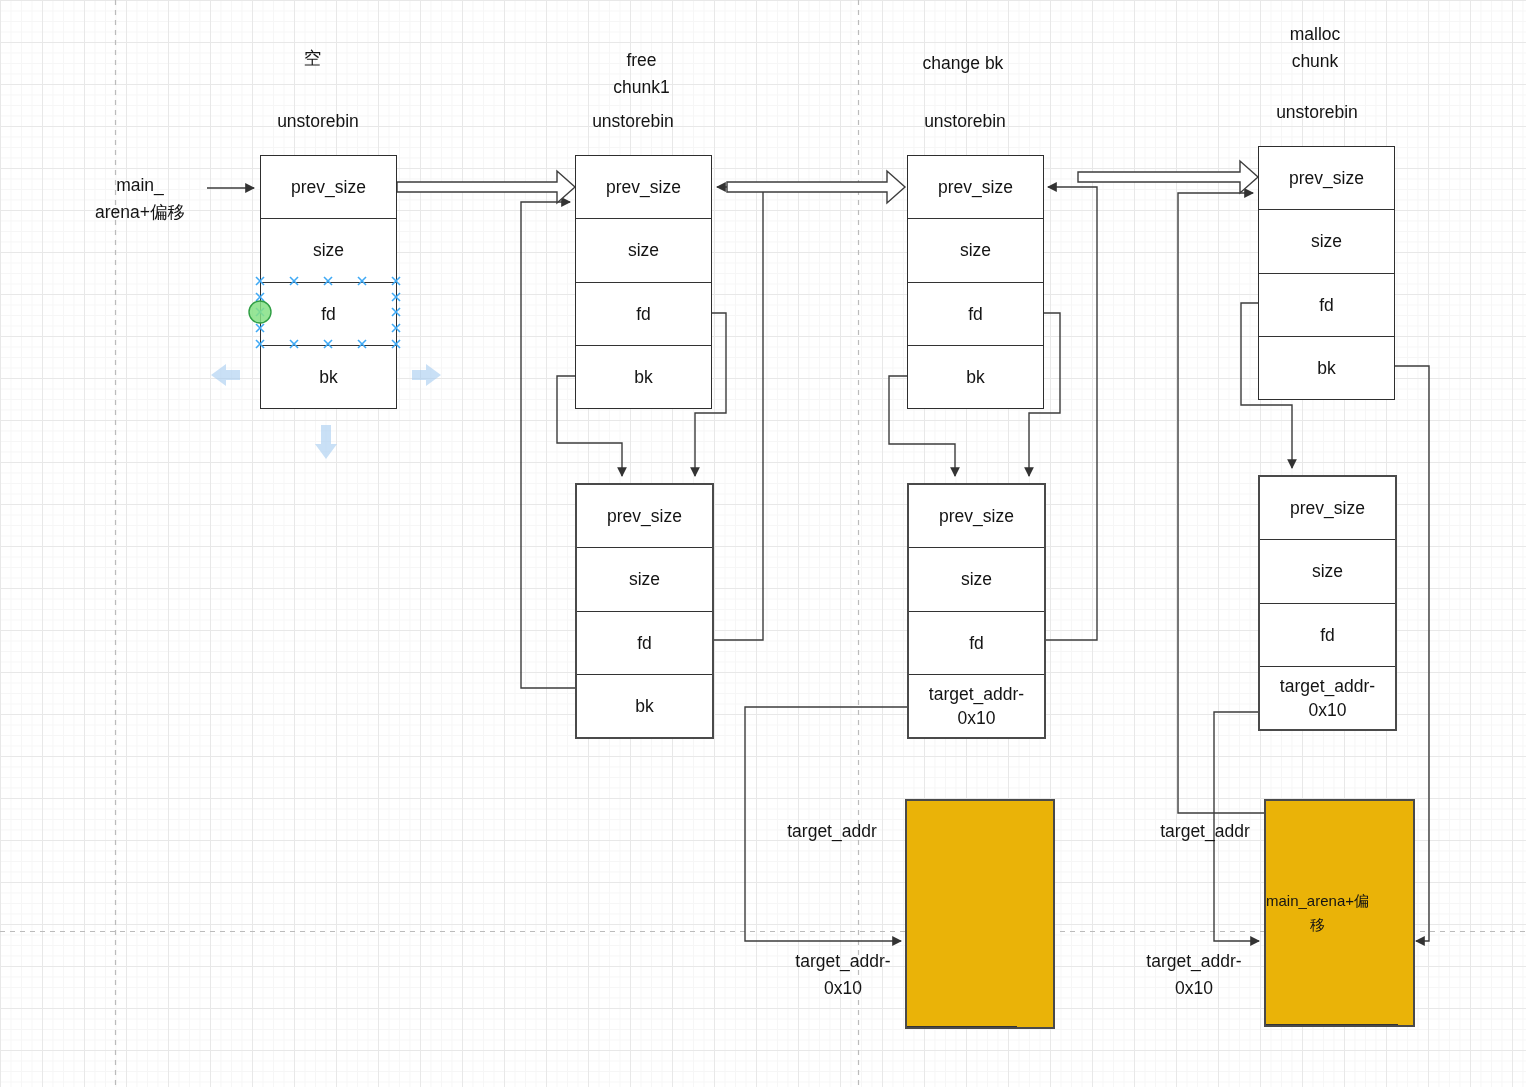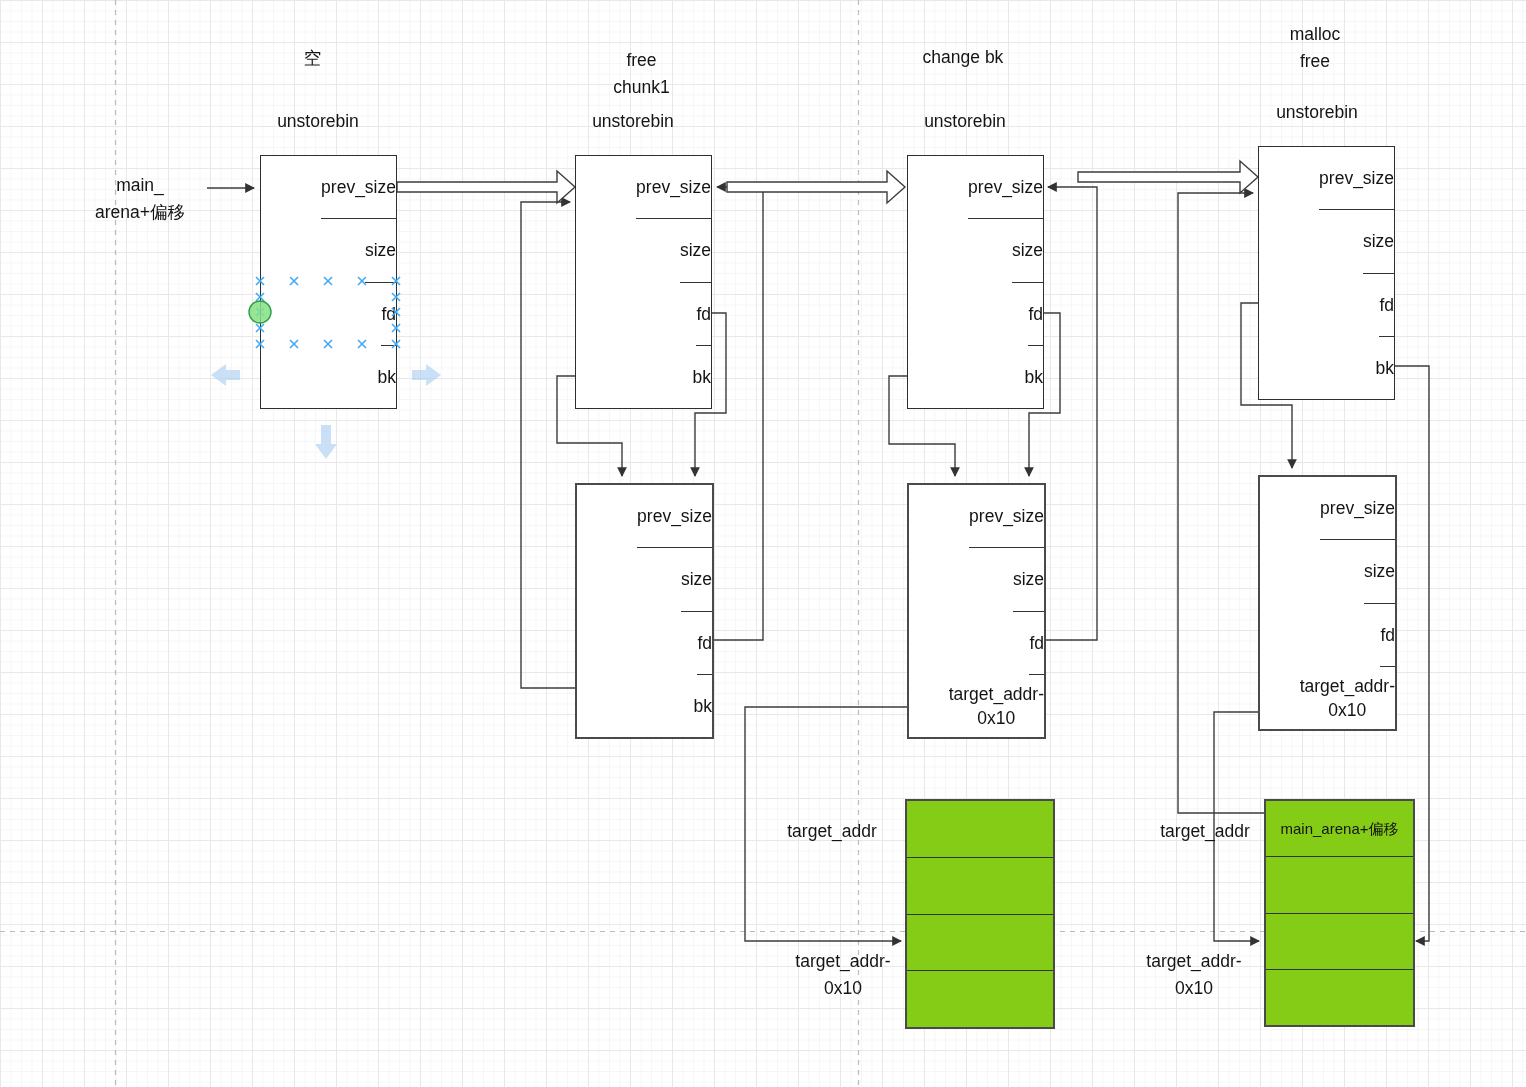--- a/index.html
+++ b/index.html
@@ -14,27 +14,27 @@
       linear-gradient(90deg,#f6f6f6 1px, transparent 1px);
     background-size:42px 42px,42px 42px,10.5px 10.5px,10.5px 10.5px;
   }
   .lyr{position:absolute;left:0;top:0;}
   #connector-layer{z-index:0;}
   #overlay-layer{z-index:5;pointer-events:none;}
   .lbl{position:absolute;text-align:center;font-size:17.5px;line-height:27px;z-index:2;}
   .preline{white-space:pre-line;}
   .under{z-index:1;}
   .chunk{position:absolute;width:135px;height:252px;background:#fff;z-index:2;
-         border:1.6px solid #2e2e2e;box-sizing:content-box;display:flex;flex-direction:column;align-items:flex-end;}
+         border:1.6px solid #2e2e2e;box-sizing:content-box;display:flex;flex-direction:column;}
   .chunk.thick{border:2px solid #4a4a4a;}
   .cell{flex:1;display:flex;align-items:center;justify-content:center;
         font-size:17.5px;line-height:24px;border-bottom:1.4px solid #333;text-align:center;}
   .cell:last-child{border-bottom:none;}
-  .tbox{position:absolute;background:#84cc16;z-index:2;border:2px solid #4a4a4a;
-        display:flex;flex-direction:column;box-sizing:content-box;justify-content:flex-end;}
+  .tbox{position:absolute;background:#eab308;z-index:2;border:2px solid #4a4a4a;
+        display:flex;flex-direction:row;box-sizing:content-box;justify-content:flex-end;}
   .tbox .cell{font-size:15px;}
 </style>
 </head>
 <body>
 
 <svg id="connector-layer" class="lyr" width="1526" height="1087">
   <defs>
     <marker id="arr" viewBox="0 0 10 10" refX="9" refY="5" markerWidth="9" markerHeight="7" orient="auto-start-reverse">
       <path d="M0 0 L10 5 L0 10 z" fill="#333"></path>
     </marker>
@@ -68,23 +68,23 @@
   <g fill="#ffffff" stroke="#3d3d3d" stroke-width="1.4" stroke-linejoin="miter">
     <polygon points="397,182 557,182 557,171 575,187 557,203 557,192 397,192"></polygon>
     <polygon points="727,182 887,182 887,171 905,187 887,203 887,192 727,192"></polygon>
     <polygon points="1078,172 1240,172 1240,161 1258,177 1240,193 1240,182 1078,182"></polygon>
   </g>
 </svg>
 
 <div class="lbl" style="left:245px;top:45px;width:135px;">空</div>
 <div class="lbl preline" style="left:574px;top:47px;width:135px;">free
 chunk1</div>
-<div class="lbl" style="left:880px;top:44px;width:166px;">change bk</div>
+<div class="lbl" style="left:880px;top:50px;width:166px;">change bk</div>
 <div class="lbl preline" style="left:1247px;top:21px;width:136px;">malloc
-free</div>
+chunk</div>
 
 <div class="lbl" style="left:250px;top:108px;width:136px;">unstorebin</div>
 <div class="lbl" style="left:565px;top:108px;width:136px;">unstorebin</div>
 <div class="lbl" style="left:897px;top:108px;width:136px;">unstorebin</div>
 <div class="lbl" style="left:1249px;top:99px;width:136px;">unstorebin</div>
 
 <div class="lbl preline" style="left:66px;top:172px;width:148px;">main_
 arena+偏移</div>
 
 <div class="chunk" style="left:260px;top:155px;">

